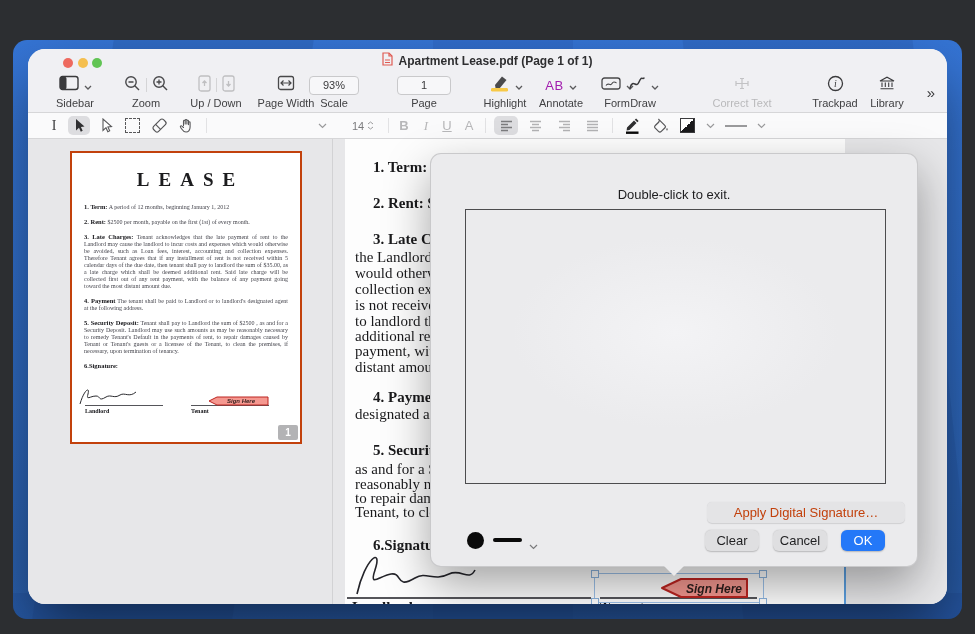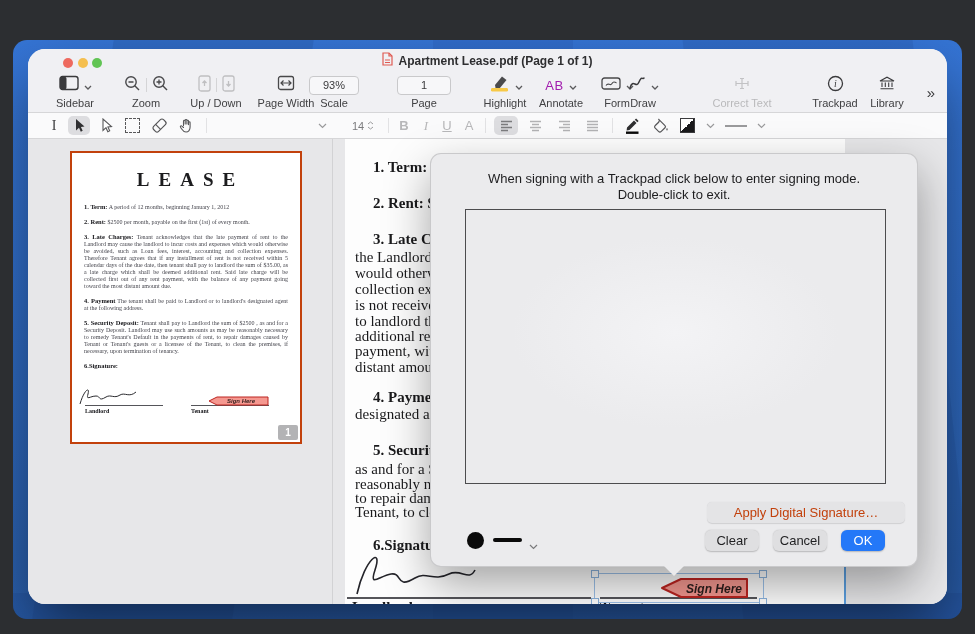--- a/index.html
+++ b/index.html
@@ -463,21 +463,20 @@
             <polygon points="2,12 21,3 87,3 87,21 21,21" fill="#f59890" stroke="#bd2420" stroke-width="2" stroke-linejoin="round"></polygon>
             <text x="54" y="16.5" text-anchor="middle" font-size="12" font-style="italic" font-weight="bold" fill="#2c1e1c">Sign Here</text>
           </svg>
         </div>
 
         <div class="blueguide"></div>
       </div>
 
       <div class="dialog">
         <div class="notch"></div>
-        <div class="instr" style="top:17px;">When signing with a Trackpad click below to enter signing mode.</div>
         <div class="instr" style="top:33px;">Double-click to exit.</div>
         <div class="canvas"></div>
         <div class="applybtn">Apply Digital Signature…</div>
         <div class="colordot"></div>
         <div class="strokeline"></div>
         <div class="dlgchev">
           <svg width="9" height="6" viewBox="0 0 9 6">
               <path d="M1 1l3.5 3.5L8 1" fill="none" stroke="#7a7a7c" stroke-width="1.2"></path>
             </svg>
         </div>

